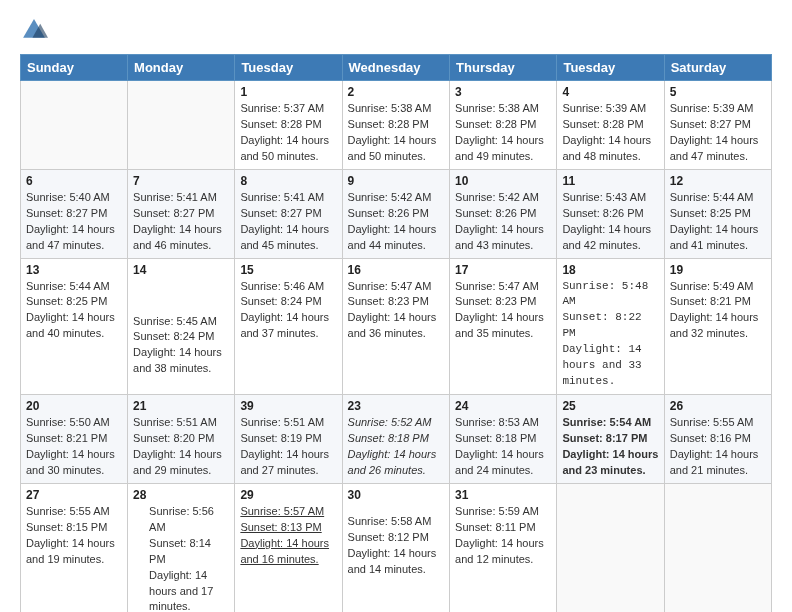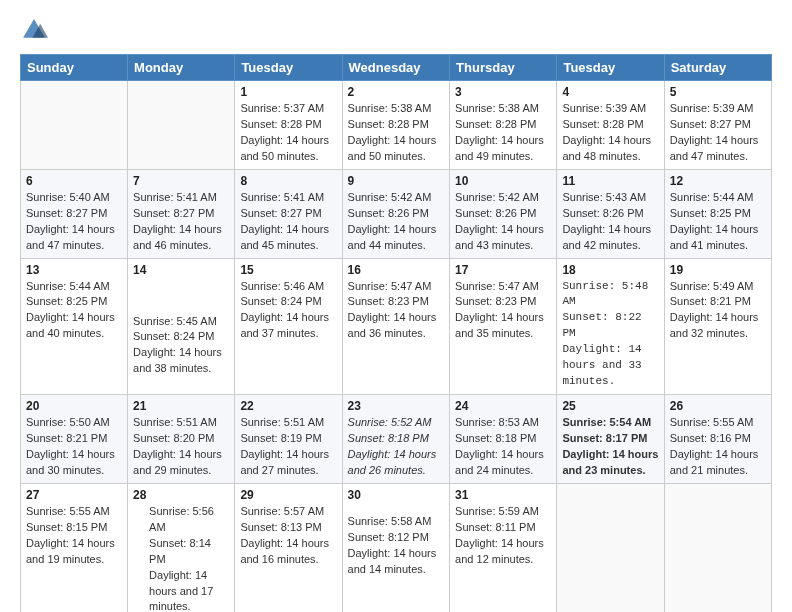--- a/index.html
+++ b/index.html
@@ -263,21 +263,21 @@
 Sunset: 8:21 PM
 Daylight: 14 hours and 30 minutes.</div>
           </td>
           <td>
             <span class="day-num">21</span>
             <div class="cell-info" style="white-space: pre-line;">Sunrise: 5:51 AM
 Sunset: 8:20 PM
 Daylight: 14 hours and 29 minutes.</div>
           </td>
           <td>
-            <span class="day-num">22</span>
+            <span class="day-num">39</span>
             <div class="cell-info" style="white-space: pre-line;">Sunrise: 5:51 AM
 Sunset: 8:19 PM
 Daylight: 14 hours and 27 minutes.</div>
           </td>
           <td>
             <span class="day-num">23</span>
             <div class="cell-info" style="white-space: pre-line; font-style: italic;">Sunrise: 5:52 AM
 Sunset: 8:18 PM
 Daylight: 14 hours and 26 minutes.</div>
           </td>
@@ -308,21 +308,21 @@
 Daylight: 14 hours and 19 minutes.</div>
           </td>
           <td>
             <span class="day-num">28</span>
             <div class="cell-info" style="white-space: pre-line; margin-left: 16px;">Sunrise: 5:56 AM
 Sunset: 8:14 PM
 Daylight: 14 hours and 17 minutes.</div>
           </td>
           <td>
             <span class="day-num">29</span>
-            <div class="cell-info" style="white-space: pre-line;">Sunrise: 5:57 AM
+            <div class="cell-info" style="white-space: pre-line; text-decoration: underline;">Sunrise: 5:57 AM
 Sunset: 8:13 PM
 Daylight: 14 hours and 16 minutes.</div>
           </td>
           <td>
             <span class="day-num">30</span>
             <div class="cell-info" style="white-space: pre-line; margin-top: 12px;">Sunrise: 5:58 AM
 Sunset: 8:12 PM
 Daylight: 14 hours and 14 minutes.</div>
           </td>
           <td>

